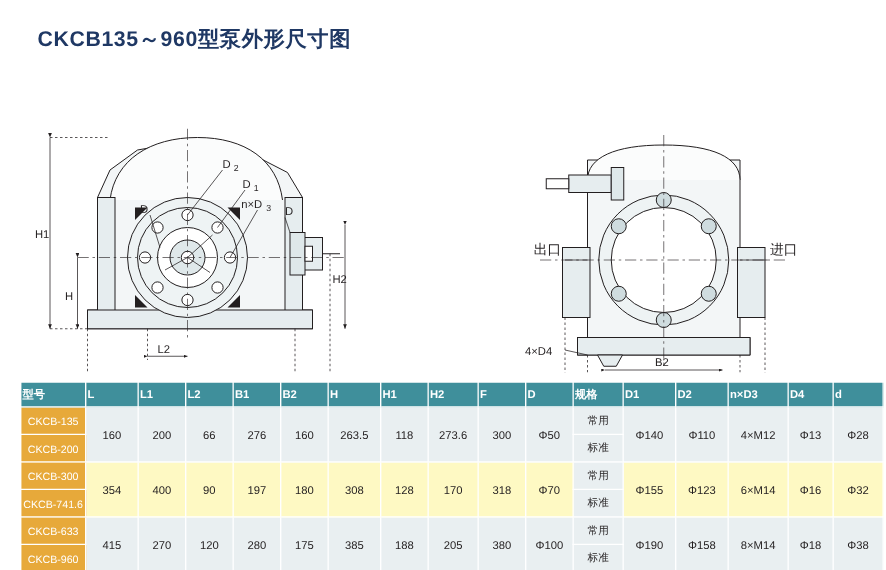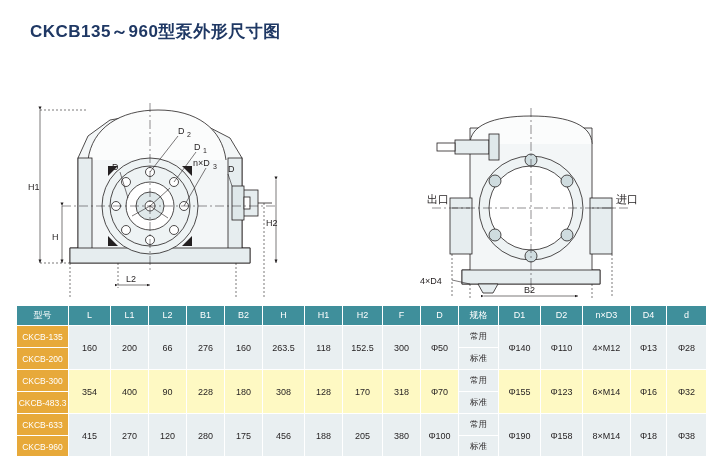--- a/index.html
+++ b/index.html
@@ -15,23 +15,23 @@
     position:absolute;left:30px;top:20px;
     font-size:17px;font-weight:bold;color:#1f3864;
     letter-spacing:0.5px;
     white-space:nowrap;
     text-align:right;
   }
   #drawing{position:absolute;left:0;top:48px;width:709px;height:250px;}
   #table-wrap{position:absolute;left:16px;top:305px;width:677px;}
   table{border-collapse:collapse;width:677px;table-layout:fixed;font-size:9px;}
   th{
-    background:#3f8f9b;color:#ffffff;font-weight:normal;
+    background:#3f8f9b;color:#ffffff;font-weight:bold;
     border:1px solid #ffffff;height:17px;line-height:17px;
-    text-align:center;
+    text-align:left;
   }
   td{
     border:1px solid #ffffff;
     background:#e9eff1;
     text-align:center;
     height:19px;
     color:#231f20;
   }
   td.model{
     background:#e7a93a;color:#ffffff;text-align:center;font-size:8.5px;
@@ -245,67 +245,67 @@
 
       <tr>
         <td class="model">CKCB-135</td>
         <td rowspan="2">160</td>
         <td rowspan="2">200</td>
         <td rowspan="2">66</td>
         <td rowspan="2">276</td>
         <td rowspan="2">160</td>
         <td rowspan="2">263.5</td>
         <td rowspan="2">118</td>
-        <td rowspan="2">152.5</td>
+        <td rowspan="2">273.6</td>
         <td rowspan="2">300</td>
         <td rowspan="2">Φ50</td>
         <td class="spec">常用</td>
         <td rowspan="2">Φ140</td>
         <td rowspan="2">Φ110</td>
         <td rowspan="2">4×M12</td>
         <td rowspan="2">Φ13</td>
         <td rowspan="2">Φ28</td>
       </tr>
       <tr>
         <td class="model">CKCB-200</td>
         <td class="spec">标准</td>
       </tr>
 
       <tr>
         <td class="model">CKCB-300</td>
         <td rowspan="2" class="alt">354</td>
         <td rowspan="2" class="alt">400</td>
         <td rowspan="2" class="alt">90</td>
-        <td rowspan="2" class="alt">228</td>
+        <td rowspan="2" class="alt">197</td>
         <td rowspan="2" class="alt">180</td>
         <td rowspan="2" class="alt">308</td>
         <td rowspan="2" class="alt">128</td>
         <td rowspan="2" class="alt">170</td>
         <td rowspan="2" class="alt">318</td>
         <td rowspan="2" class="alt">Φ70</td>
         <td class="spec alt">常用</td>
         <td rowspan="2" class="alt">Φ155</td>
         <td rowspan="2" class="alt">Φ123</td>
         <td rowspan="2" class="alt">6×M14</td>
         <td rowspan="2" class="alt">Φ16</td>
         <td rowspan="2" class="alt">Φ32</td>
       </tr>
       <tr>
-        <td class="model">CKCB-483.3</td>
+        <td class="model">CKCB-741.6</td>
         <td class="spec alt">标准</td>
       </tr>
 
       <tr>
         <td class="model">CKCB-633</td>
         <td rowspan="2">415</td>
         <td rowspan="2">270</td>
         <td rowspan="2">120</td>
         <td rowspan="2">280</td>
         <td rowspan="2">175</td>
-        <td rowspan="2">456</td>
+        <td rowspan="2">385</td>
         <td rowspan="2">188</td>
         <td rowspan="2">205</td>
         <td rowspan="2">380</td>
         <td rowspan="2">Φ100</td>
         <td class="spec">常用</td>
         <td rowspan="2">Φ190</td>
         <td rowspan="2">Φ158</td>
         <td rowspan="2">8×M14</td>
         <td rowspan="2">Φ18</td>
         <td rowspan="2">Φ38</td>

